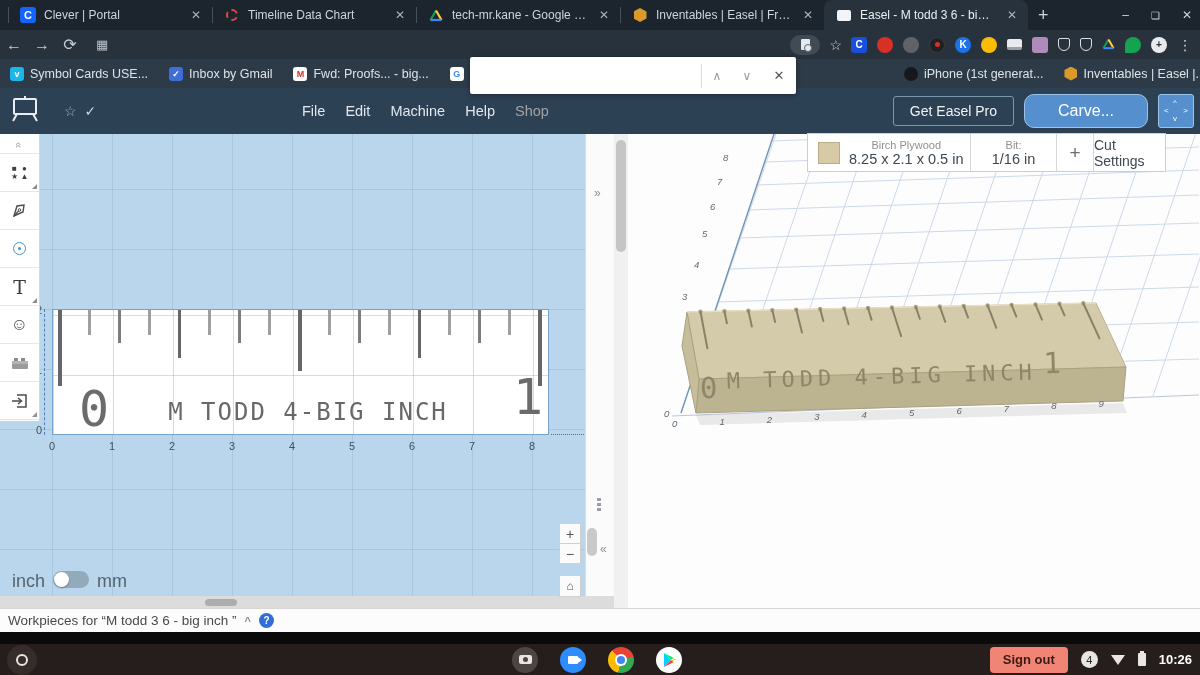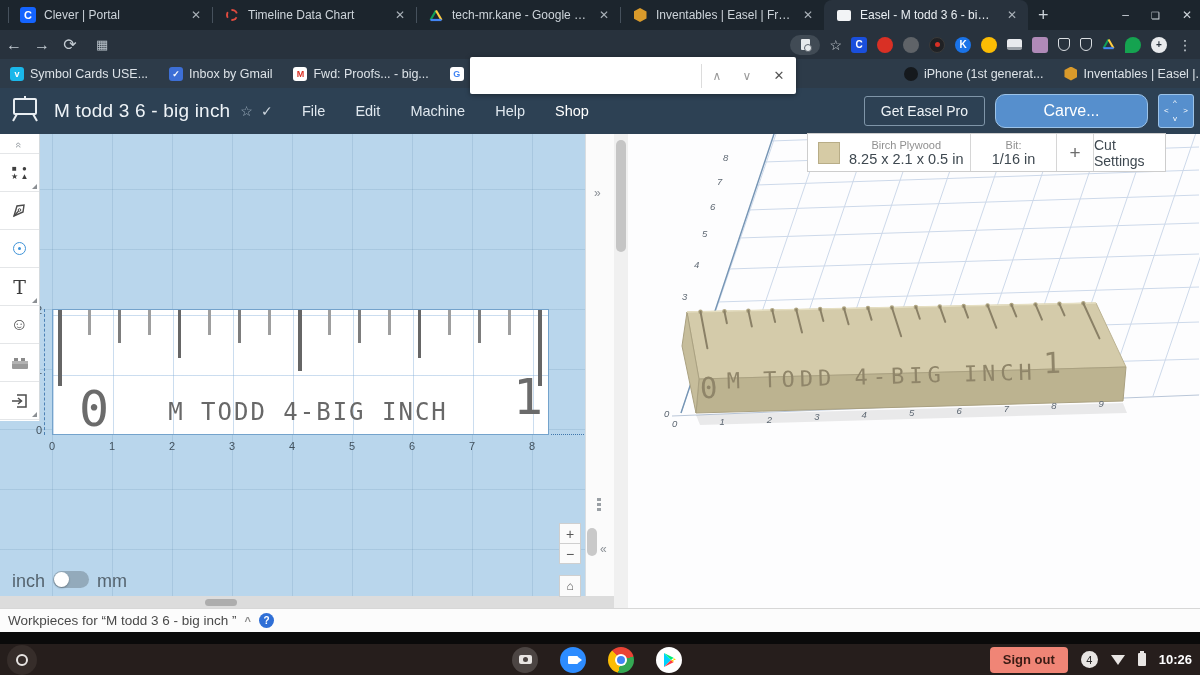--- a/index.html
+++ b/index.html
@@ -47,25 +47,25 @@
   .findbar .fsep { width:1px; height:24px; background:#dcdcdc; }
   .fbtn { width:30px; text-align:center; color:#9a9a9a; font-size:12px; }
   .fclose { width:34px; text-align:center; color:#555; font-size:13px; }
 
   
   .easelbar { position:absolute; left:0; top:88px; width:1200px; height:46px; background:#2d4154; display:flex; align-items:center; color:#eef3f7; }
   .elogo { margin:0 14px 0 10px; }
   .ptitle { font-size:19px; font-weight:400; letter-spacing:.2px; }
   .tstar { color:#9fb0bf; font-size:14px; margin-left:10px; }
   .tcheck { color:#cdd6de; font-size:14px; margin-left:8px; }
-  .menus { position:absolute; left:302px; display:flex; gap:30px; font-size:14.5px; color:#dfe7ee; }
-  .menu-shop { color:#ffffff; }
+  .menus { position:absolute; left:302px; display:flex; gap:20px; font-size:14.5px; color:#dfe7ee; }
+  .menu-shop { color:#a3a3a3; }
   .hdr-right { position:absolute; right:6px; display:flex; align-items:center; gap:10px; }
   .btn-pro { height:30px; padding:0 16px; border:1px solid #7f95a8; border-radius:3px; background:transparent; color:#eef3f7; font-size:14px; display:flex; align-items:center; }
-  .btn-carve { height:34px; width:153px; background:#568fcd; border:1px solid #9cc3e8; border-radius:10px; color:#fff; font-size:16px; display:flex; align-items:center; justify-content:center; }
+  .btn-carve { height:34px; width:124px; background:#568fcd; border:1px solid #9cc3e8; border-radius:10px; color:#fff; font-size:16px; display:flex; align-items:center; justify-content:center; }
   .btn-jog { height:34px; width:36px; background:#568fcd; border:1px solid #9cc3e8; border-radius:3px; position:relative; color:#fff; }
   .btn-jog span { position:absolute; font-size:8px; line-height:8px; }
 
   
   .canvas { position:absolute; left:0; top:134px; width:585px; height:462px; background:#b9d6ec;
     background-image:linear-gradient(to right, rgba(80,120,160,.16) 1px, transparent 1px),
                      linear-gradient(to bottom, rgba(80,120,160,.16) 1px, transparent 1px);
     background-size:60px 60px; background-position:52px 55px; }
   .sidebar { position:absolute; left:0; top:134px; width:40px; height:287px; background:#fff; border-right:1px solid #d4dade; z-index:5; }
   .sb-top { height:20px; border-bottom:1px solid #e4e6e8; display:flex; align-items:center; justify-content:center; color:#9aa0a5; }
@@ -282,21 +282,20 @@
 
   <div class="easelbar">
     <span class="elogo">
       <svg width="30" height="26" viewBox="0 0 30 26">
           <rect x="4" y="3" width="22" height="15" rx="1" fill="none" stroke="#e9eef2" stroke-width="2"></rect>
           <line x1="15" y1="0" x2="15" y2="3" stroke="#e9eef2" stroke-width="2"></line>
           <line x1="7" y1="18" x2="3" y2="25" stroke="#e9eef2" stroke-width="2"></line>
           <line x1="23" y1="18" x2="27" y2="25" stroke="#e9eef2" stroke-width="2"></line>
         </svg>
     </span>
-    <span class="ptitle">M todd 3 6 - big inch</span>
     <span class="tstar">☆</span>
     <span class="tcheck">✓</span>
     <div class="menus">
       <span>File</span>
       <span>Edit</span>
       <span>Machine</span>
       <span>Help</span>
       <span class="menu-shop">Shop</span>
     </div>
     <div class="hdr-right">

